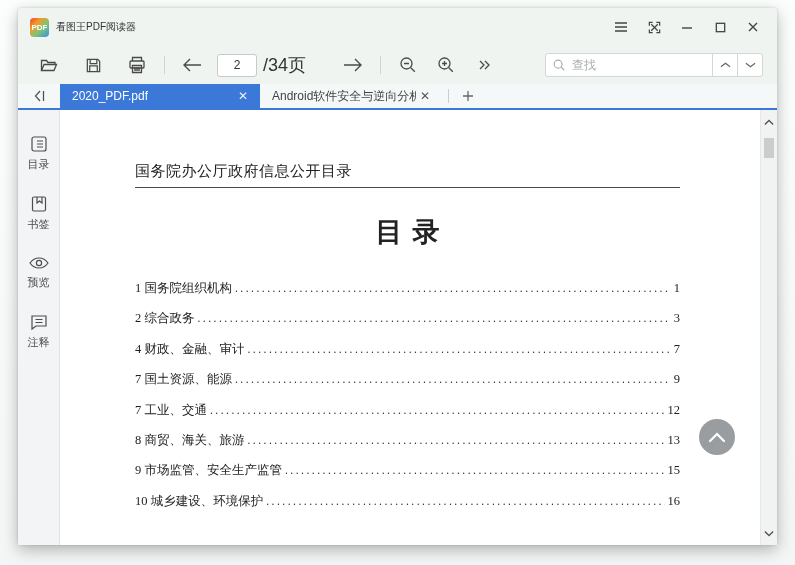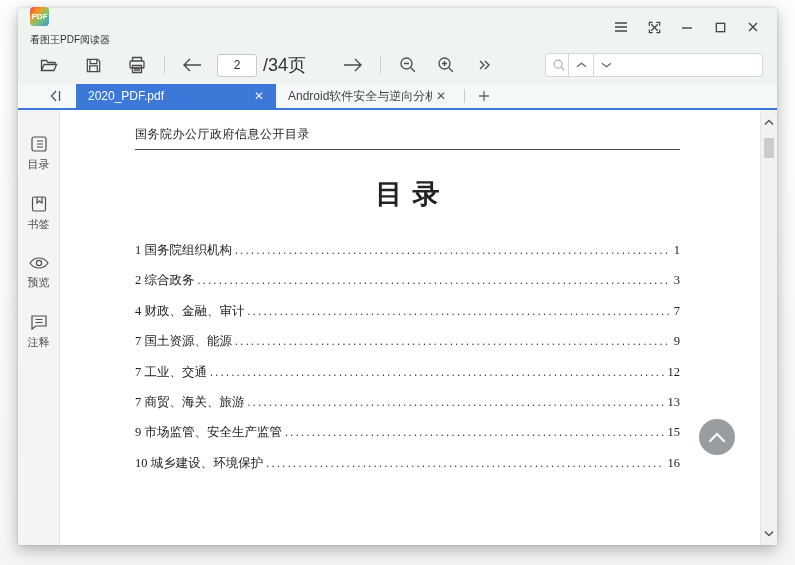--- a/index.html
+++ b/index.html
@@ -6,21 +6,21 @@
   html,body { width:795px; height:565px; }
   body { font-family:"Liberation Sans","DejaVu Sans",sans-serif; background:#fbfcfc; overflow:hidden; }
   .stage { position:relative; width:795px; height:565px; background:linear-gradient(#fcfdfd,#f4f5f5); }
 
   .window { position:absolute; left:18px; top:8px; width:759px; height:537px;
             background:#eff4f0; border-radius:3px;
             box-shadow:0 5px 16px rgba(0,0,0,.28), 0 0 3px rgba(0,0,0,.15); }
 
   
   .titlebar { height:38px; display:flex; align-items:center; justify-content:space-between; padding:0 14px 0 12px; }
-  .title-left { display:flex; gap:7px;flex-direction:column; }
+  .title-left { display:flex; align-items:center; gap:7px; }
   .logo { width:19px; height:19px; border-radius:4px; color:#fff; font-size:8px; font-weight:bold;
           display:flex; align-items:center; justify-content:center;
           background:linear-gradient(135deg,#e8413c 0%,#f59a23 30%,#7cc576 60%,#3a8ee6 100%); }
   .app-title { font-size:10px; color:#333; }
   .title-controls { display:flex; align-items:center; gap:13px; }
   .tbtn { width:20px; height:20px; display:flex; align-items:center; justify-content:center; cursor:pointer; color:#444; }
 
   
   .toolbar { height:38px; position:relative; display:flex; align-items:center; padding-left:20px; }
   .tool-ic { width:22px; height:22px; display:flex; align-items:center; justify-content:center; color:#4a4a4a; cursor:pointer; }
@@ -33,40 +33,40 @@
   .searchbox { position:absolute; right:14px; top:7px; width:218px; height:24px; background:#fff;
                border:1px solid #d3d8d5; border-radius:3px; display:flex; align-items:center; }
   .searchbox input { flex:1; min-width:0; border:none; outline:none; font-size:12px; color:#333; padding-left:4px;
                      font-family:inherit; background:transparent; }
   .searchbox input::placeholder { color:#a9adaa; }
   .search-ic { color:#a9adaa; padding:0 2px 0 6px; display:flex; }
   .match-btn { width:25px; height:100%; border-left:1px solid #d3d8d5; display:flex; align-items:center;
                justify-content:center; color:#666; cursor:pointer; }
 
   
-  .tabbar { height:26px; background:#f5f8f9; display:flex; align-items:stretch; border-bottom:2px solid #3b78d8;padding-left:16px; }
+  .tabbar { height:26px; background:#f5f8f9; display:flex; align-items:stretch; border-bottom:2px solid #3b78d8; }
   .collapse-btn { width:42px; display:flex; align-items:center; justify-content:center; color:#555; cursor:pointer; }
   .tab { display:flex; align-items:center; padding:0 8px 0 12px; font-size:12px; cursor:pointer; }
   .tab .tab-label { white-space:nowrap; overflow:hidden; }
   .tab-active { width:200px; background:#3b78d8; color:#fff; justify-content:space-between; }
   .tab-inactive { width:182px; color:#444; }
   .tab-inactive .tab-label { max-width:152px; }
   .tab-close { font-size:12px; line-height:1; padding:2px 4px; cursor:pointer; opacity:.9; }
   .tab-divider { width:1px; height:14px; background:#c9cdcf; align-self:center; margin:0 6px; }
   .newtab-btn { width:26px; display:flex; align-items:center; justify-content:center; color:#666; cursor:pointer; }
 
   
   .main { position:relative; height:435px; display:flex; }
   .sidebar { width:42px; background:#f3f4f6; border-right:1px solid #e1e2e4; display:flex; flex-direction:column;
              align-items:center; padding-top:24px; gap:22px; }
   .side-item { display:flex; flex-direction:column; align-items:center; gap:3px; color:#4c4c4c; cursor:pointer; }
   .side-item .lbl { font-size:11px; color:#4c4c4c; }
   .content { flex:1; background:#fff; overflow:hidden; position:relative; }
   .doc-inner { margin-left:75px; width:545px; font-family:"Liberation Serif","DejaVu Serif",serif; color:#222; }
-  .doc-header { padding-top:16px; font-size:12px; letter-spacing:.5px; padding-bottom:6px;
+  .doc-header { padding-top:52px; font-size:15px; letter-spacing:.5px; padding-bottom:6px;
                 border-bottom:1.6px solid #4b4b4b; }
   .doc-title { text-align:center; font-size:27px; font-weight:bold; margin-top:26px; letter-spacing:10px; text-indent:10px; }
   .toc-list { margin-top:30px; }
   .toc-row { display:flex; align-items:baseline; height:30.4px; font-size:12.5px; }
   .toc-leader { flex:1; overflow:hidden; white-space:nowrap; margin:0 3px; }
   .toc-leader::after { content:"......................................................................................................................................................................................"; letter-spacing:2.5px; font-size:11.5px; color:#2e2e2e; }
   .toc-page { flex:none; }
 
   
   .scrollbar { width:17px; background:#f1f2f2; border-left:1px solid #e6e7e7; position:relative; }
@@ -180,20 +180,21 @@
             </svg>
         </span>
       </div>
       <div class="searchbox">
         <span class="search-ic">
           <svg width="14" height="14" viewBox="0 0 16 16" stroke="#a9adaa" stroke-width="1.3" fill="none">
               <circle cx="7" cy="7" r="4.5"></circle>
               <path d="M10.5 10.5l3.5 3.5"></path>
             </svg>
         </span>
+        <input placeholder="查找" style="">
         <span class="match-btn">
           <svg width="11" height="8" viewBox="0 0 12 8" stroke="#666" stroke-width="1.3" fill="none">
               <path d="M1 6l5-4 5 4"></path>
             </svg>
         </span>
         <span class="match-btn">
           <svg width="11" height="8" viewBox="0 0 12 8" stroke="#666" stroke-width="1.3" fill="none">
               <path d="M1 2l5 4 5-4"></path>
             </svg>
         </span>
@@ -294,21 +295,21 @@
   </div>
 
 
   <div class="toc-row">
     <span class="toc-label">7 工业、交通</span>
     <span class="toc-leader"></span>
     <span class="toc-page">12</span>
   </div>
 
   <div class="toc-row">
-    <span class="toc-label">7 商贸、海关、旅游</span>
+    <span class="toc-label">8 商贸、海关、旅游</span>
     <span class="toc-leader"></span>
     <span class="toc-page">13</span>
   </div>
 
   <div class="toc-row">
     <span class="toc-label">9 市场监管、安全生产监管</span>
     <span class="toc-leader"></span>
     <span class="toc-page">15</span>
   </div>
 

